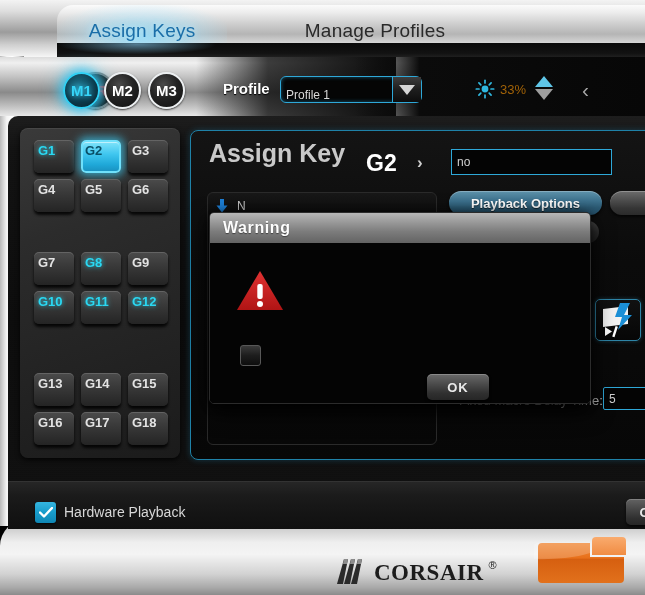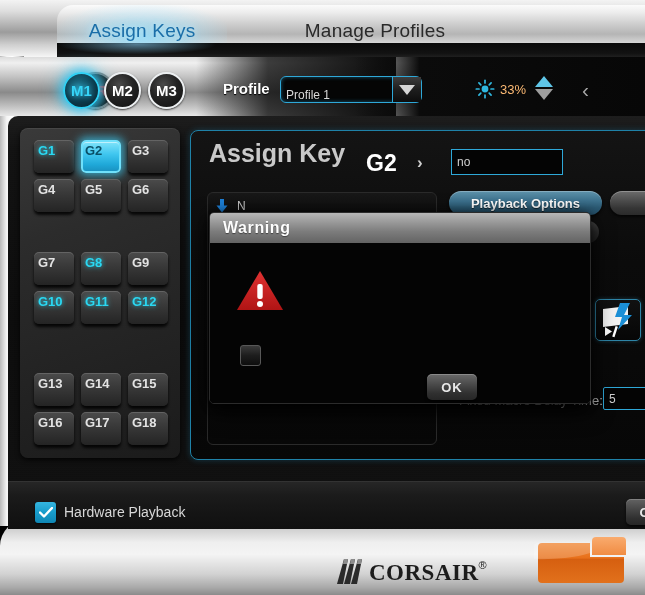--- a/index.html
+++ b/index.html
@@ -94,21 +94,21 @@
   }
   .profile-value{flex:1;padding-left:5px;color:#d9d9d9;font-size:12px;}
   .profile-arrow{
     width:28px;height:100%;display:flex;align-items:center;justify-content:center;
     background:linear-gradient(180deg,#3d3d3d 0%,#1e1e1e 50%,#0d0d0d 100%);
     border-left:1px solid #2ea8d8;
   }
   .tri-down{width:0;height:0;border-left:8px solid transparent;border-right:8px solid transparent;border-top:10px solid #d6d6d6;}
 
   .bright-icon{position:absolute;left:475px;top:79px;width:20px;height:20px;}
-  .bright-pct{position:absolute;left:490px;top:82px;width:46px;text-align:center;color:#fdba74;font-size:13px;}
+  .bright-pct{position:absolute;left:490px;top:82px;width:46px;text-align:center;color:#a16207;font-size:13px;}
   .spinner{position:absolute;left:534px;top:76px;width:20px;height:30px;cursor:pointer;}
   .spin-up{width:0;height:0;margin:0 auto;border-left:9px solid transparent;border-right:9px solid transparent;border-bottom:11px solid #5fc6e8;}
   .spin-dn{width:0;height:0;margin:2px auto 0;border-left:9px solid transparent;border-right:9px solid transparent;border-top:11px solid #9e9e9e;}
   .back-chevron{position:absolute;left:582px;top:78px;color:#a7a7a7;font-size:21px;cursor:pointer;}
 
   
   .body-dark{
     position:absolute;left:8px;top:116px;width:637px;height:410px;
     background:linear-gradient(180deg,#1d1d1d 0%,#121212 8%,#0c0c0c 50%,#111 100%);
     border-top-left-radius:10px;
@@ -143,21 +143,21 @@
     position:absolute;left:190px;top:130px;width:470px;height:328px;
     border:1px solid #1f82a8;border-radius:8px;
     background:linear-gradient(180deg,#141414 0%,#0b0b0b 40%,#070707 100%);
     box-shadow:0 0 6px rgba(30,130,170,.35);
     overflow:hidden;
   }
   .assign-title{position:absolute;left:18px;top:8px;color:#c9c9c9;font-size:25px;font-weight:bold;}
   .assign-gkey{position:absolute;left:175px;top:19px;color:#fff;font-size:23px;font-weight:bold;}
   .assign-arrow{position:absolute;left:226px;top:22px;color:#cfcfcf;font-size:17px;font-weight:bold;}
   .assign-input{
-    position:absolute;left:260px;top:18px;width:112px;height:26px;
+    position:absolute;left:260px;top:18px;width:161px;height:26px;
     border:1px solid #2ea8d8;border-radius:0;background:#040404;
     color:#cfcfcf;font-size:12px;padding:5px 0 0 5px;box-sizing:border-box;cursor:text;
   }
 
   .macrolist{
     position:absolute;left:16px;top:61px;width:228px;height:251px;
     border-radius:6px;border:1px solid #2a2a2a;
     background:linear-gradient(180deg,#181818 0%,#0d0d0d 8%,#070707 100%);
   }
   .macro-row{position:absolute;left:8px;top:6px;display:flex;align-items:center;gap:9px;}
@@ -209,21 +209,21 @@
   .hw-label{position:absolute;left:64px;top:504px;color:#d7d7d7;font-size:14px;}
   .btn-corner{
     position:absolute;left:626px;top:499px;width:40px;height:26px;border-radius:5px;
     background:linear-gradient(180deg,#636363 0%,#454545 42%,#303030 74%,#262626 100%);
     color:#e8e8e8;font-size:13px;font-weight:bold;
     display:flex;align-items:center;justify-content:center;cursor:pointer;
     box-shadow:0 2px 3px rgba(0,0,0,.7),inset 0 1px 0 rgba(255,255,255,.2);
   }
 
   
-  .corsair{position:absolute;left:335px;top:556px;display:flex;align-items:center;}
+  .corsair{position:absolute;left:335px;top:556px;display:flex;align-items:center;gap:5px;}
   .corsair-name{font-family:"Liberation Serif","DejaVu Serif",serif;font-size:23px;font-weight:bold;color:#1c1c1c;letter-spacing:.5px;}
   .app-icon{position:absolute;left:534px;top:533px;width:96px;height:50px;}
 
   
   .dlg-shadow{
     position:absolute;left:208px;top:213px;width:382px;height:193px;
     border-radius:6px;background:rgba(0,0,0,.55);filter:blur(4px);
   }
   .dialog{
     position:absolute;left:209px;top:212px;width:380px;height:190px;
@@ -246,21 +246,21 @@
     border:1px solid #585858;cursor:pointer;
   }
   .dlg-check-label{position:absolute;left:58px;top:104px;color:#e2e2e2;font-size:13px;}
   .dlg-btn{
     position:absolute;top:131px;height:26px;border-radius:5px;
     display:flex;align-items:center;justify-content:center;
     color:#e9e9e9;font-size:13px;font-weight:bold;letter-spacing:1px;cursor:pointer;
     background:linear-gradient(180deg,#6a6a6a 0%,#4a4a4a 40%,#303030 74%,#262626 100%);
     box-shadow:0 2px 3px rgba(0,0,0,.75),inset 0 1px 0 rgba(255,255,255,.22);
   }
-  .dlg-ok{left:217px;width:50px;text-align:center;}
+  .dlg-ok{left:217px;width:62px;text-align:center;}
   .dlg-cancel{left:298px;width:78px;}
 </style>
 </head>
 <body>
 
 <div id="app">
 
   <div class="bezel-top"></div>
   <div class="bezel-left"></div>
   <div class="bezel-bottom-round"></div>

